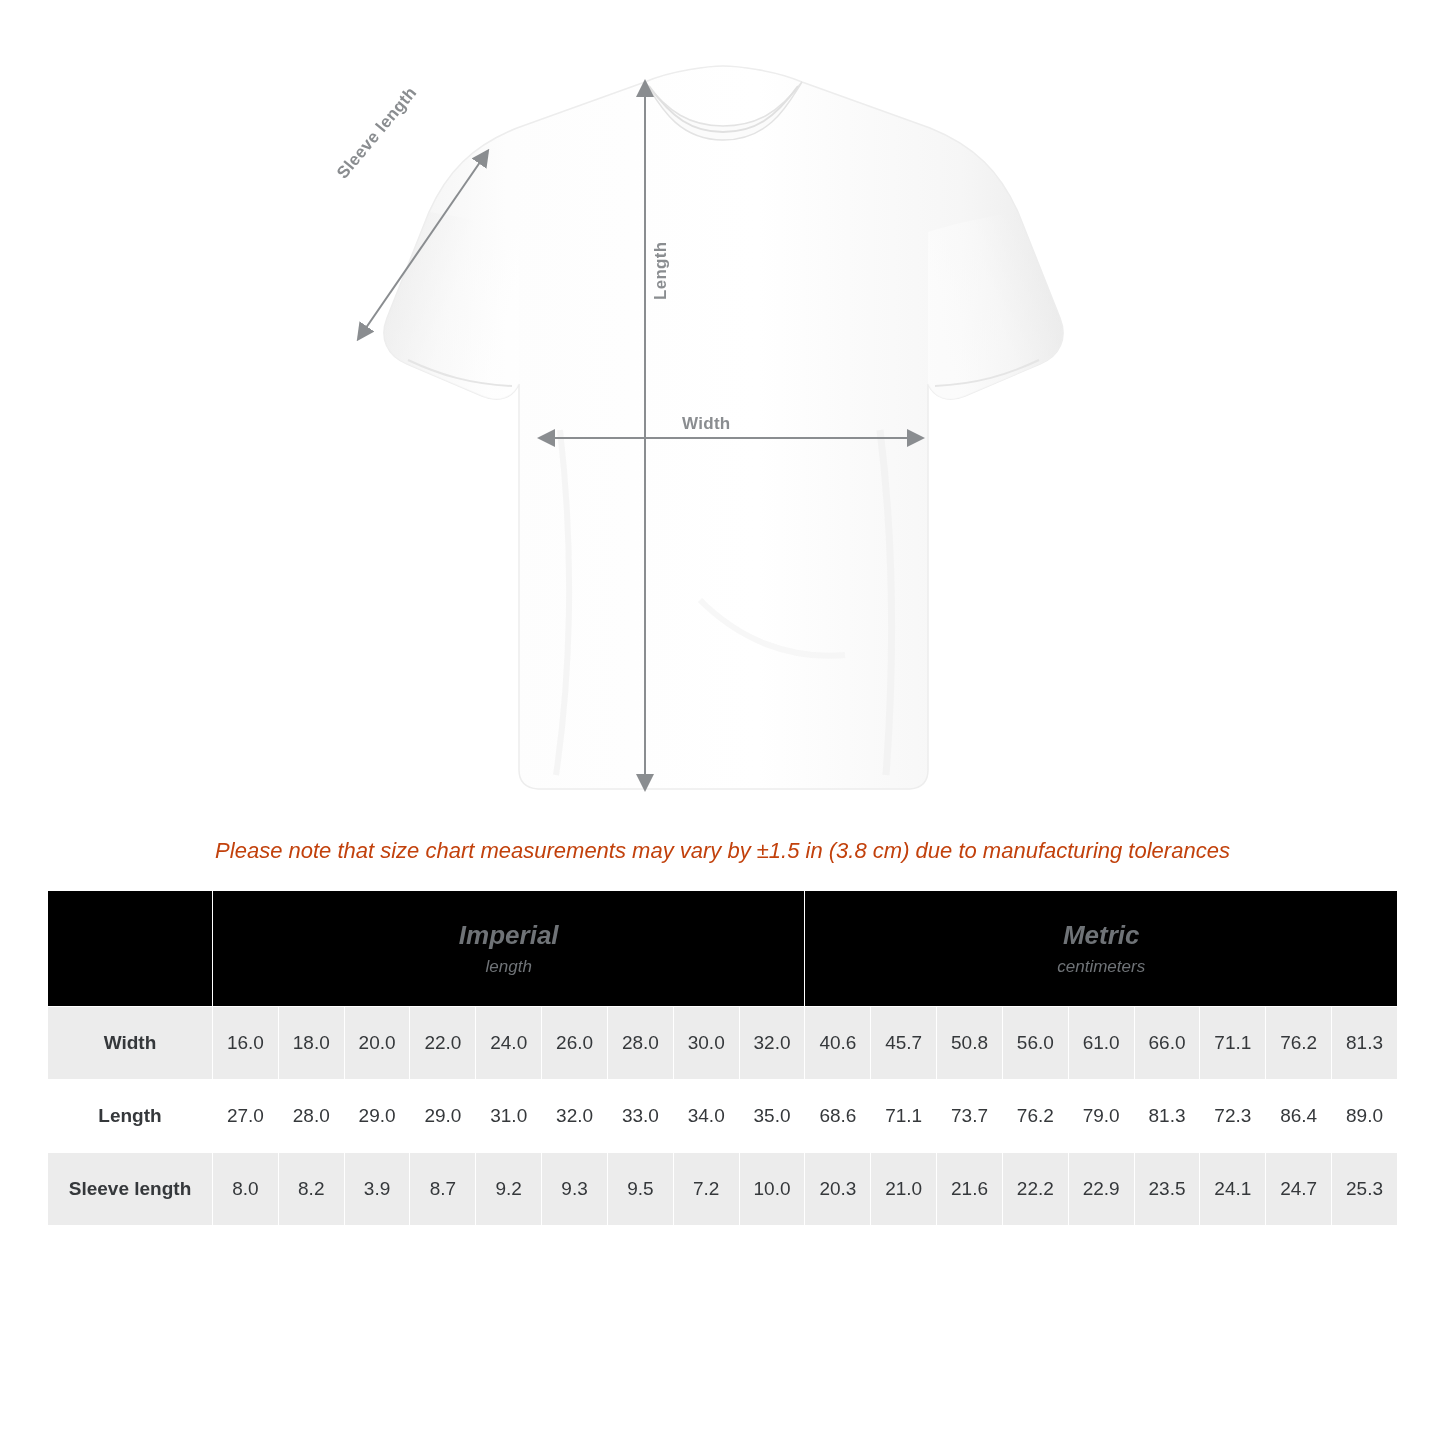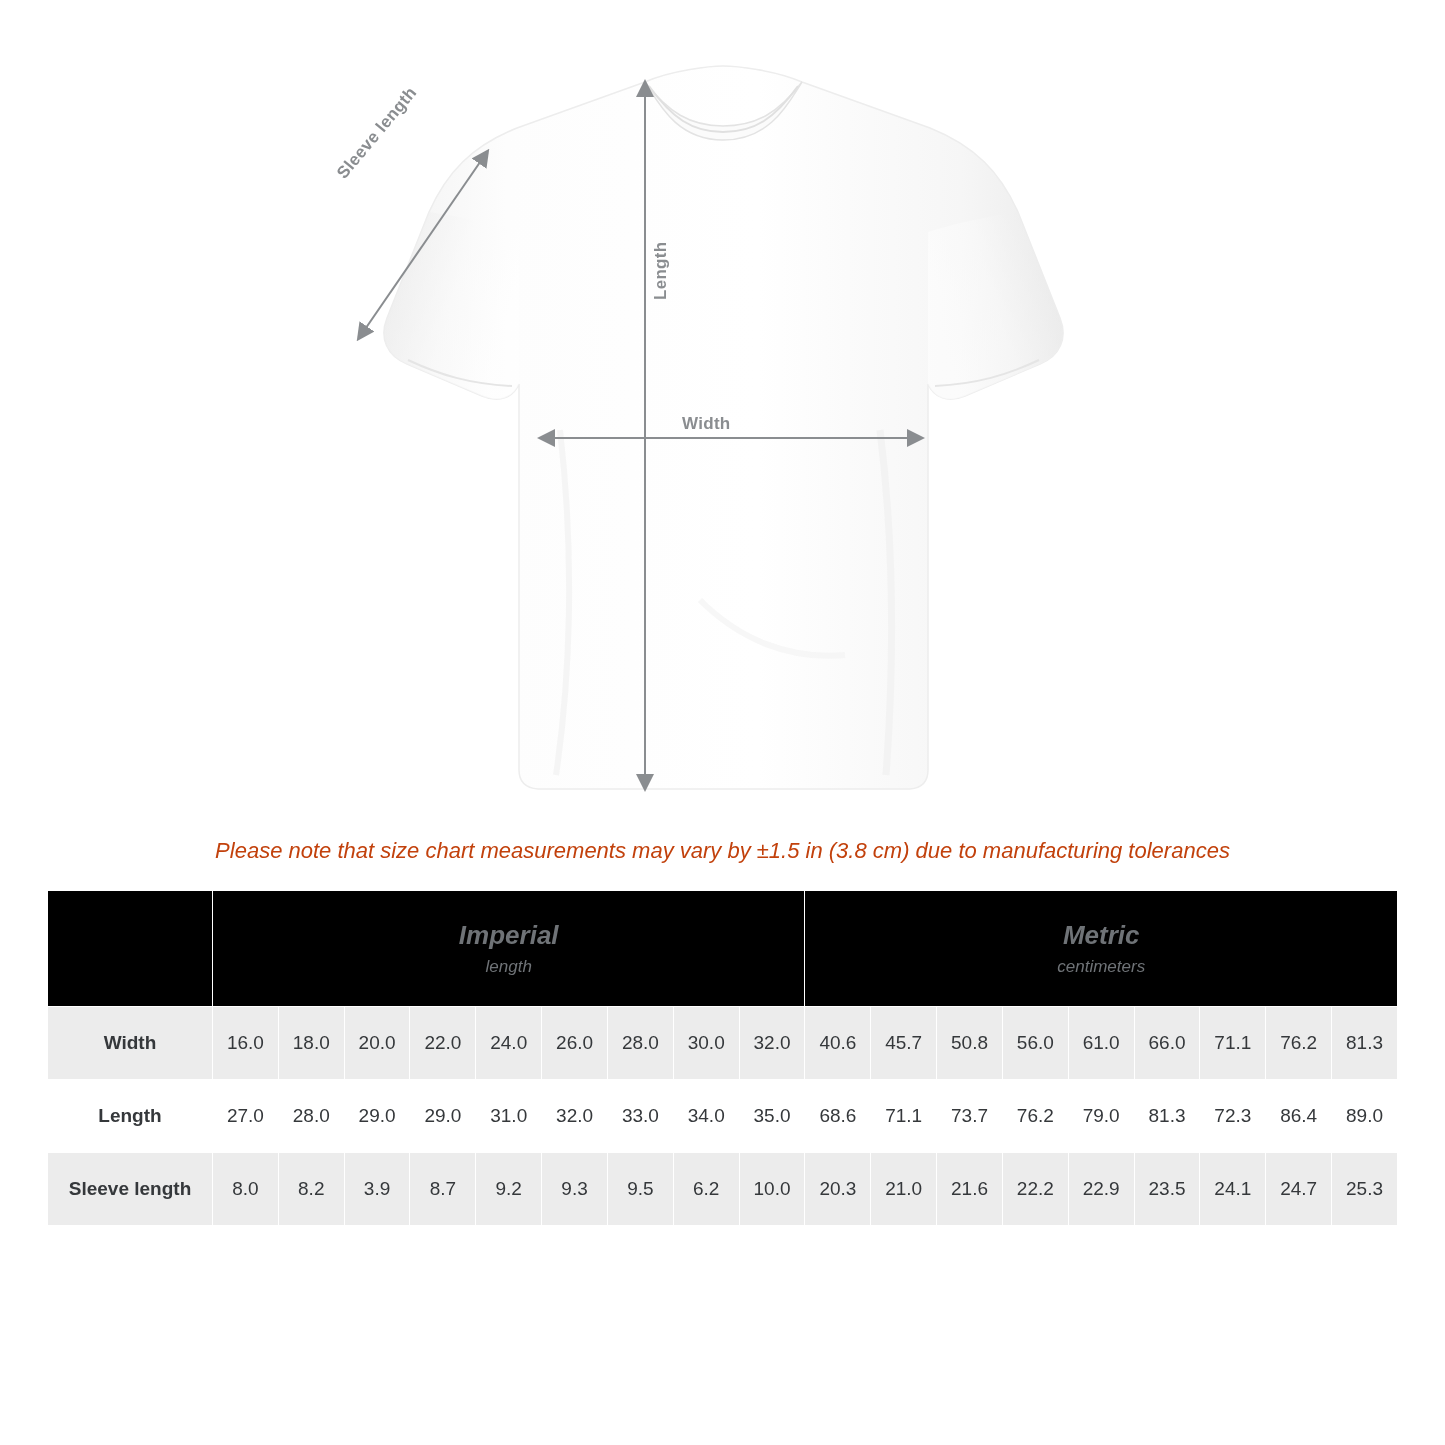--- a/index.html
+++ b/index.html
@@ -288,21 +288,21 @@
 
         <tr class="data-row shade">
           <td class="label-cell">Sleeve length</td>
           <td>8.0</td>
           <td>8.2</td>
           <td>3.9</td>
           <td>8.7</td>
           <td>9.2</td>
           <td>9.3</td>
           <td>9.5</td>
-          <td>6.2</td>
+          <td>7.2</td>
           <td>10.0</td>
           <td>20.3</td>
           <td>21.0</td>
           <td>21.6</td>
           <td>22.2</td>
           <td>22.9</td>
           <td>23.5</td>
           <td>24.1</td>
           <td>24.7</td>
           <td>25.3</td>

